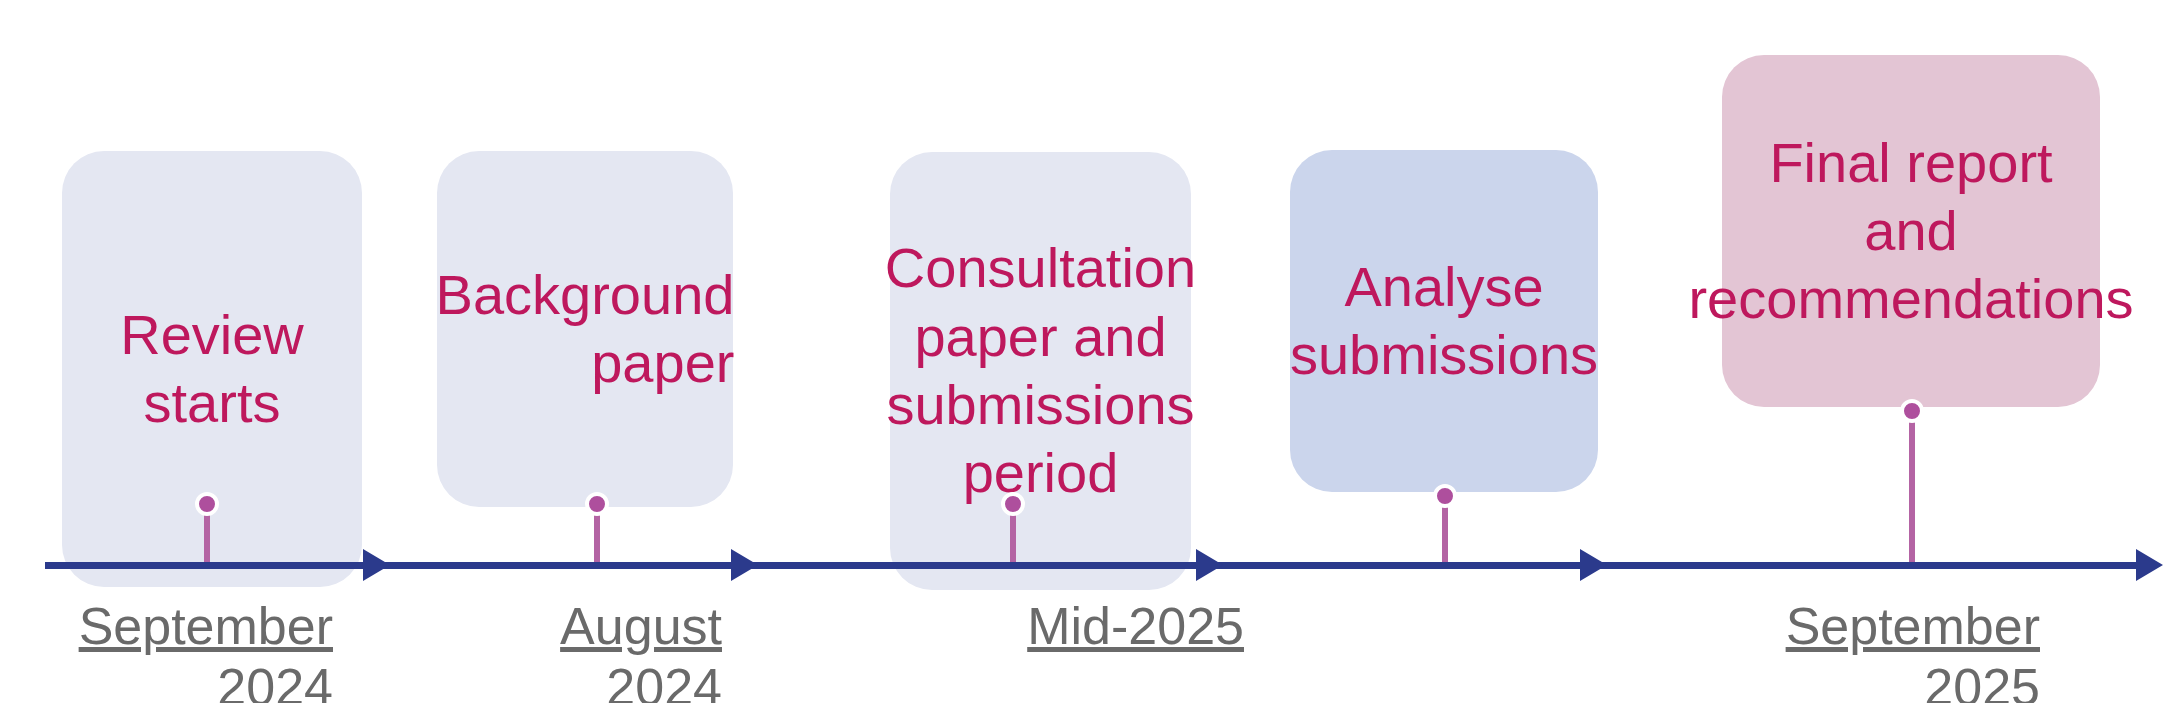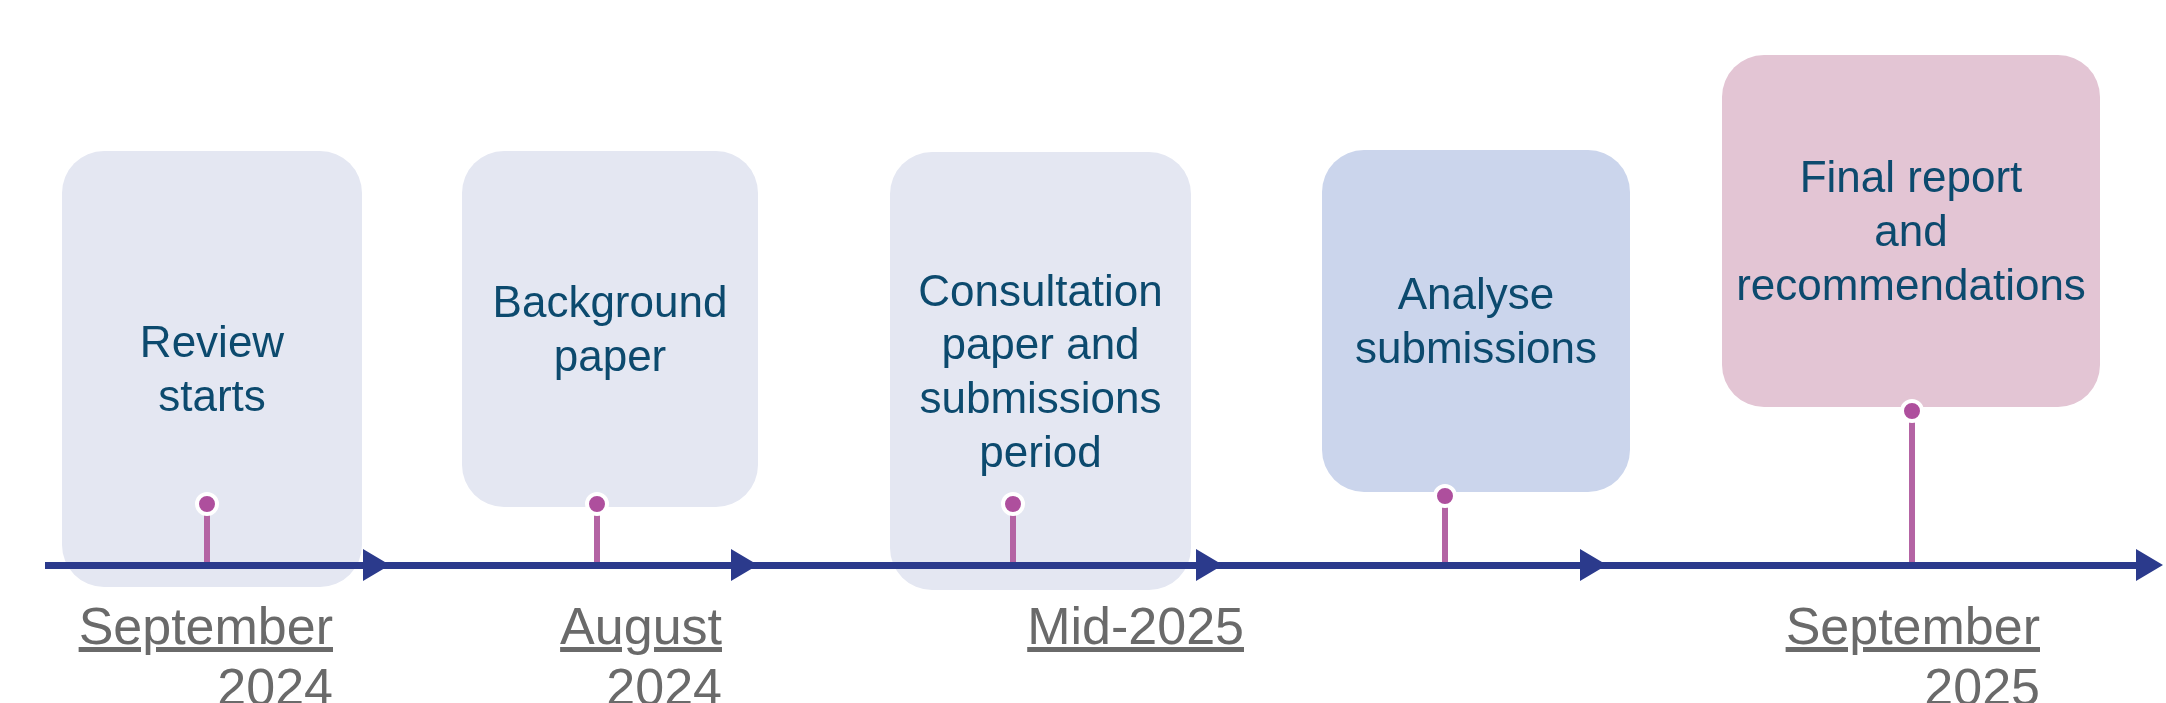--- a/index.html
+++ b/index.html
@@ -15,22 +15,22 @@
     background: #ffffff;
     overflow: hidden;
   }
   .milestone-box {
     position: absolute;
     border-radius: 42px;
     display: flex;
     align-items: center;
     justify-content: center;
     text-align: center;
-    color: #0c4a6e;
-    font-size: 44px;
+    color: #be185d;
+    font-size: 56px;
     line-height: 1.22;
     white-space: pre-line;
   }
   .connector {
     position: absolute;
     width: 6px;
     background: #B464A4;
   }
   .connector-dot {
     position: absolute;
@@ -73,36 +73,36 @@
 
 <div id="canvas">
 
   <div class="milestone-box" style="left:62px; top:151px; width:300px; height:436px; background:#E4E7F2;">Review
 starts</div>
   <div class="connector" style="left:204px; top:502px; height:61px;"></div>
   <div class="connector-dot" style="left:195px; top:492px;"></div>
   <div class="date-label" style="left:73px; width:260px;">September
 2024</div>
 
-  <div class="milestone-box" style="left:462px; top:151px; width:296px; height:356px; background:#E4E7F2;">Background
+  <div class="milestone-box" style="left:437px; top:151px; width:296px; height:356px; background:#E4E7F2;text-align:right;">Background
 paper</div>
   <div class="connector" style="left:594px; top:502px; height:61px;"></div>
   <div class="connector-dot" style="left:585px; top:492px;"></div>
   <div class="date-label" style="left:462px; width:260px;">August
 2024</div>
 
   <div class="milestone-box" style="left:890px; top:152px; width:301px; height:438px; background:#E4E7F2;">Consultation
 paper and
 submissions
 period</div>
   <div class="connector" style="left:1010px; top:502px; height:61px;"></div>
   <div class="connector-dot" style="left:1001px; top:492px;"></div>
   <div class="date-label" style="left:844px; width:400px;">Mid-2025</div>
 
-  <div class="milestone-box" style="left:1290px; top:150px; width:308px; height:342px; background:#CBD5EC;margin-left:32px;">Analyse
+  <div class="milestone-box" style="left:1290px; top:150px; width:308px; height:342px; background:#CBD5EC;">Analyse
 submissions</div>
   <div class="connector" style="left:1442px; top:490px; height:73px;"></div>
   <div class="connector-dot" style="left:1433px; top:484px;"></div>
 
   <div class="milestone-box" style="left:1722px; top:55px; width:378px; height:352px; background:#E3C5D4;">Final report
 and
 recommendations</div>
   <div class="connector" style="left:1909px; top:405px; height:158px;"></div>
   <div class="connector-dot" style="left:1900px; top:399px;"></div>
   <div class="date-label" style="left:1780px; width:260px;">September

